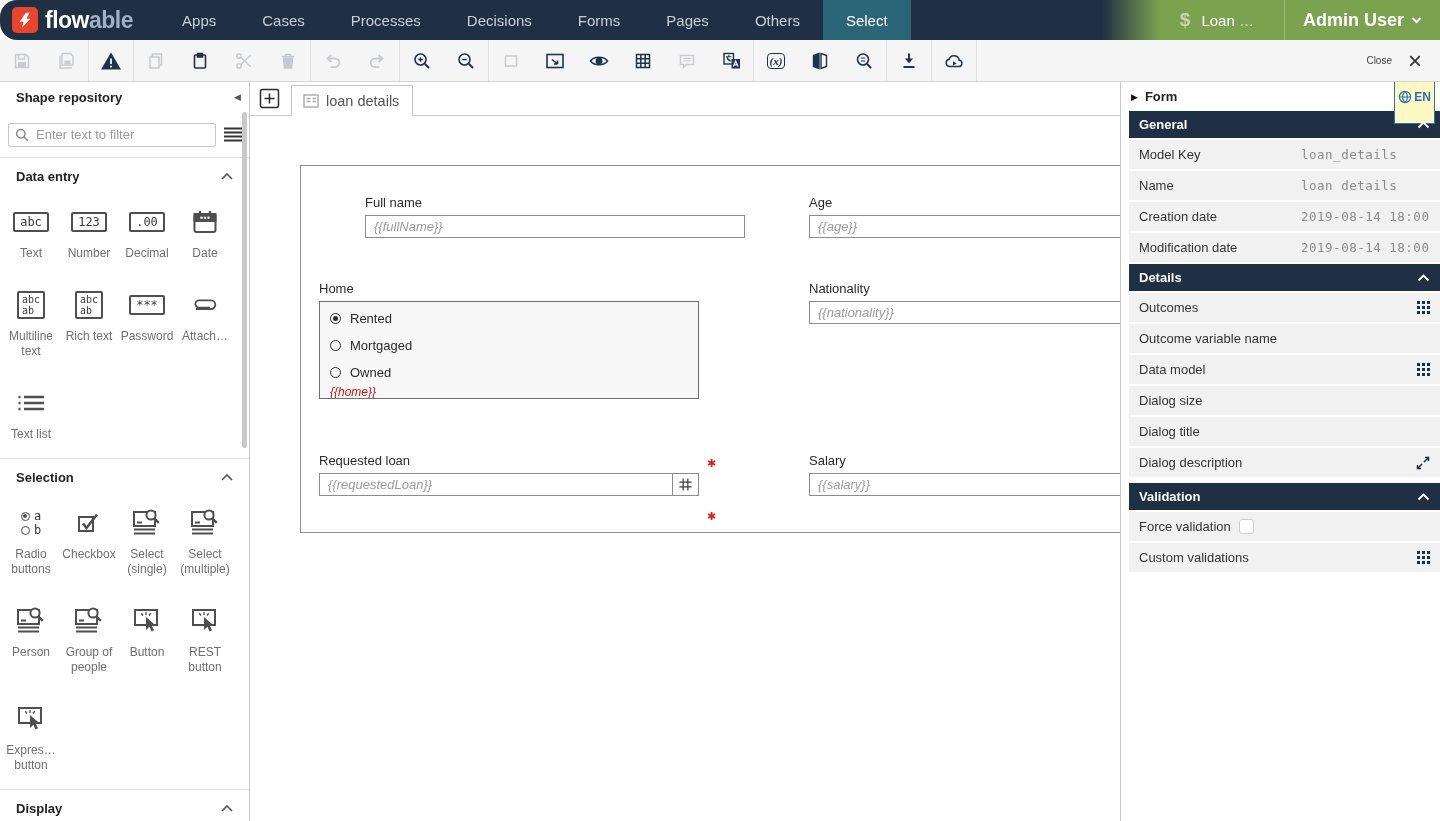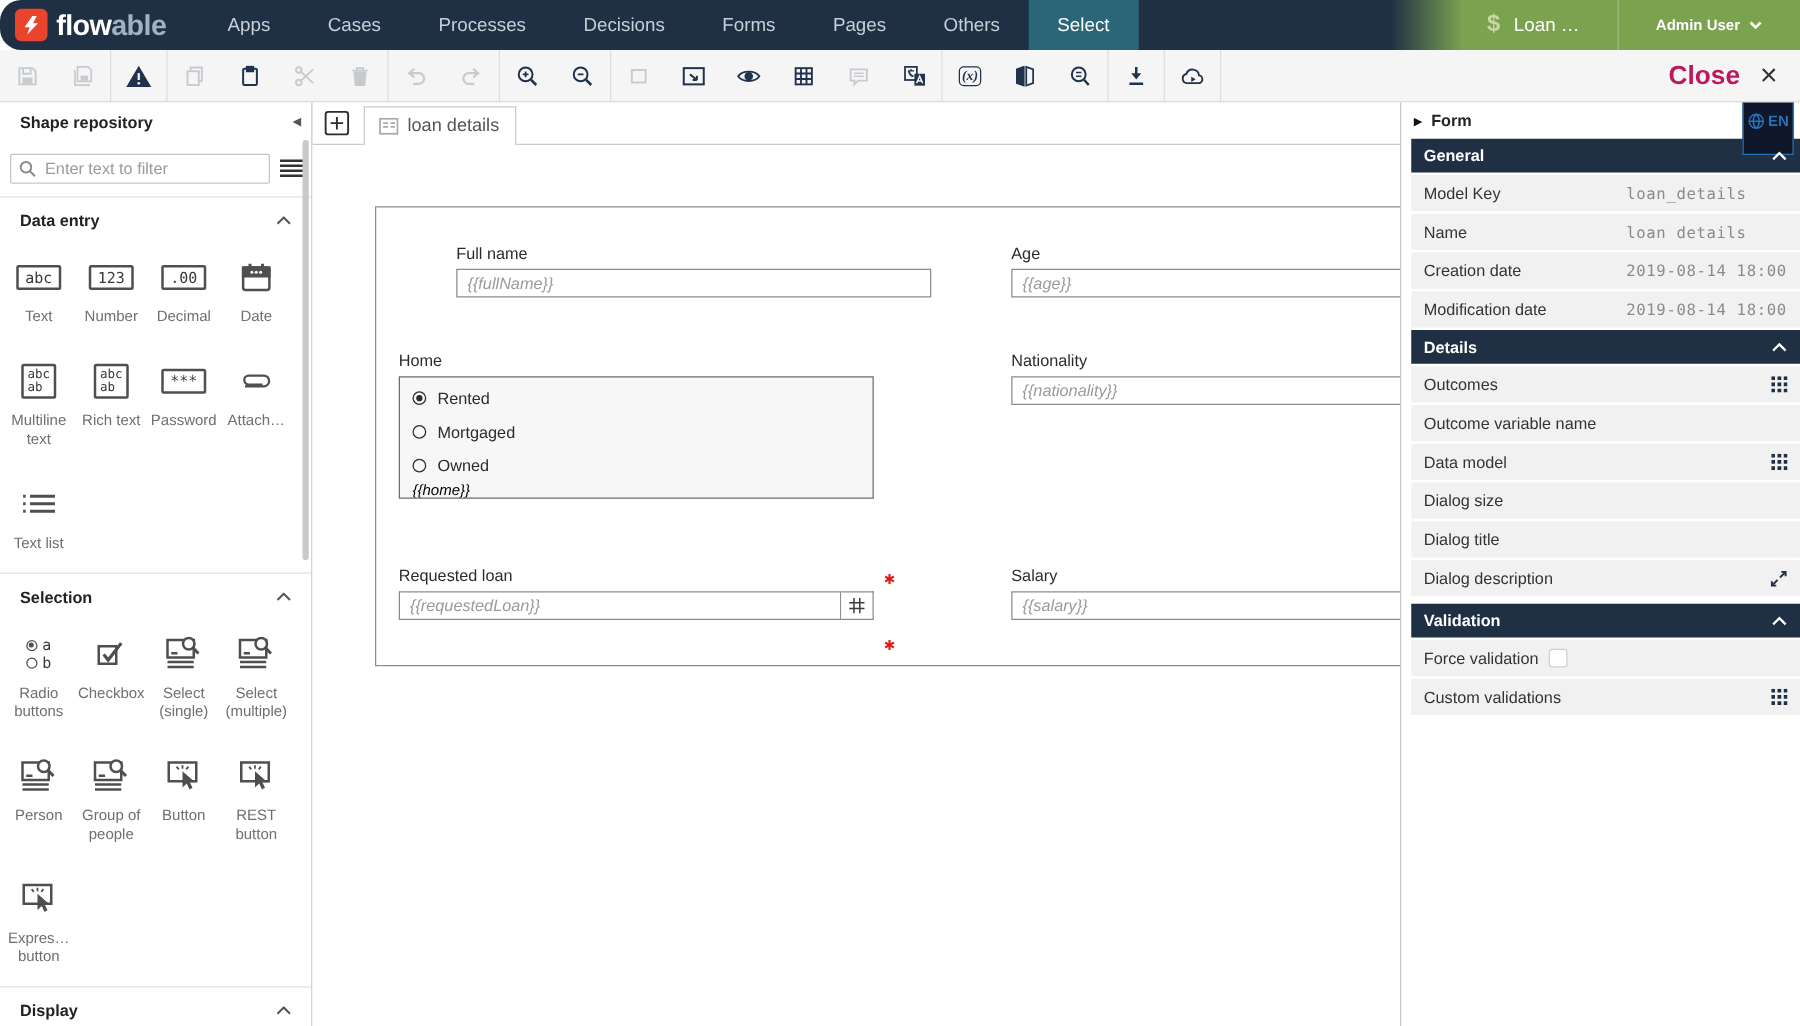--- a/index.html
+++ b/index.html
@@ -14,31 +14,31 @@
   .logo-flow{font-size:23px;font-weight:bold;color:#fff;letter-spacing:-.5px;}
   .logo-able{font-size:23px;font-weight:bold;color:#9db3c4;letter-spacing:-.5px;}
   .menu{display:flex;align-items:stretch;}
   .nav-item{display:flex;align-items:center;padding:0 23px;font-size:15px;color:#c7cfd9;cursor:default;}
   .nav-item.active{background:#2a6578;color:#fff;}
   .nav-right{margin-left:auto;display:flex;align-items:stretch;
     background:linear-gradient(90deg, rgba(123,162,79,0) 0px, #7ba24f 58px);padding-left:78px;}
   .app-badge{display:flex;align-items:center;gap:11px;padding-right:30px;font-size:15px;color:#fff;}
   .dollar{font-size:19px;font-weight:bold;color:#c6d8a8;}
   .user-menu{display:flex;align-items:center;gap:7px;background:#7ba24f;
-    border-left:1px solid rgba(255,255,255,.28);padding:0 30px;font-size:12px;font-weight:bold;color:#fff;}
+    border-left:1px solid rgba(255,255,255,.28);padding:0 18px;font-size:18px;font-weight:bold;color:#fff;}
 
   
   .toolbar{height:42px;background:#f5f5f6;border-bottom:1px solid #d4d4d4;display:flex;align-items:center;}
   .tbtn{width:44px;height:41px;display:flex;align-items:center;justify-content:center;color:#20334d;}
   .tbtn.dis{color:#c7cbcf;}
   .tdiv{width:1px;height:41px;background:#dedede;}
   .expr{border:1.8px solid currentColor;border-radius:4px;font-family:"Liberation Serif",serif;
     font-style:italic;font-weight:bold;font-size:11px;padding:0 2px;line-height:14px;}
   .close-area{margin-left:auto;display:flex;align-items:center;gap:16px;padding-right:18px;}
-  .close-label{font-size:21px;color:#be185d;font-weight:bold;}
+  .close-label{font-size:10px;color:#404040;}
   .close-x{font-size:24px;color:#333;line-height:20px;}
 
   
   .main{display:flex;height:739px;}
 
   
   .side{width:250px;border-right:1px solid #c8c8c8;background:#fff;position:relative;overflow:hidden;}
   .side-head{height:30px;display:flex;align-items:center;justify-content:space-between;padding:0 8px 0 16px;}
   .side-title{font-size:13px;font-weight:bold;color:#222;}
   .collapse{font-size:9px;color:#555;}
@@ -81,29 +81,29 @@
     padding:0 8px;font-size:13px;font-style:italic;color:#9a9a9a;}
   .in-flex{display:flex;}
   .in-flex .fld-input{flex:1;}
   .in-addon{width:26px;height:23px;border:1px solid #8c8c8c;border-left:none;display:flex;
     align-items:center;justify-content:center;background:#fff;}
   .home-box{height:98px;border:1px solid #6e6e6e;background:#f7f7f7;padding:3px 10px;overflow:hidden;}
   .opt{display:flex;align-items:center;line-height:27px;font-size:13px;color:#2b2b2b;}
   .rdo{width:11px;height:11px;border:1px solid #2c2c2c;border-radius:50%;display:inline-block;
     margin-right:9px;position:relative;flex-shrink:0;}
   .rdo.sel::after{content:"";position:absolute;inset:2px;background:#2c2c2c;border-radius:50%;}
-  .home-ph{font-size:12px;font-style:italic;color:#000000;line-height:13px;}
+  .home-ph{font-size:12px;font-style:italic;color:#b91c1c;line-height:13px;}
   .star{position:absolute;color:#e01b1b;font-size:11px;left:388px;}
 
   
   .props{width:320px;border-left:1px solid #c8c8c8;background:#fff;overflow:hidden;}
   .props-head{height:29px;display:flex;align-items:center;padding:0 5px 0 10px;}
   .tri{font-size:9px;color:#111;margin-right:7px;}
   .props-title{font-size:13px;font-weight:bold;color:#222;flex:1;}
-  .lang-btn{display:flex;align-items:center;gap:2px;border:1px solid #2a71b8;background:#0f172a;
+  .lang-btn{display:flex;align-items:center;gap:2px;border:1px solid #2a71b8;background:#fef9c3;
     color:#2a71b8;font-size:12px;font-weight:bold;padding:19px 3px;font-family:"Liberation Sans",sans-serif;}
   .psec{margin-left:8px;}
   .psec.vgap{margin-top:6px;}
   .psec-head{background:#1f3044;color:#fff;height:27px;display:flex;align-items:center;
     padding:0 10px;margin-bottom:2px;}
   .psec-title{font-size:13px;font-weight:bold;flex:1;}
   .prow{background:#f1f1f1;min-height:29px;margin-bottom:2px;display:flex;align-items:center;
     padding:0 10px;font-size:13px;color:#333;}
   .prow.top{align-items:flex-start;padding-top:4px;padding-bottom:6px;}
   .plabel{width:162px;flex-shrink:0;}

